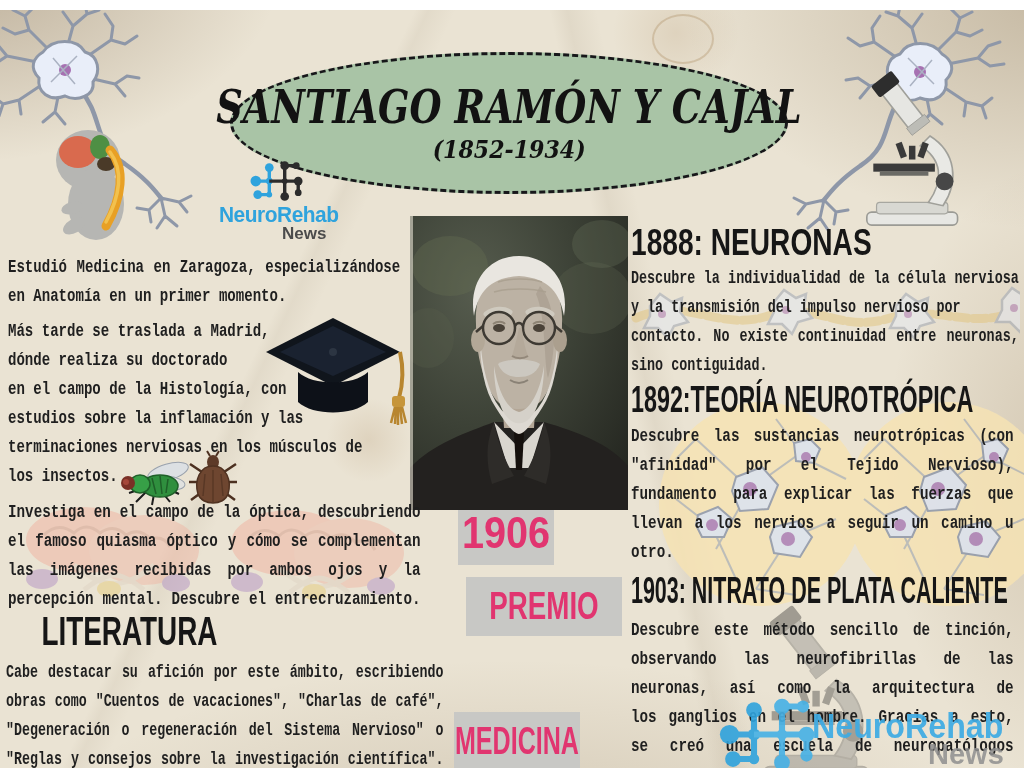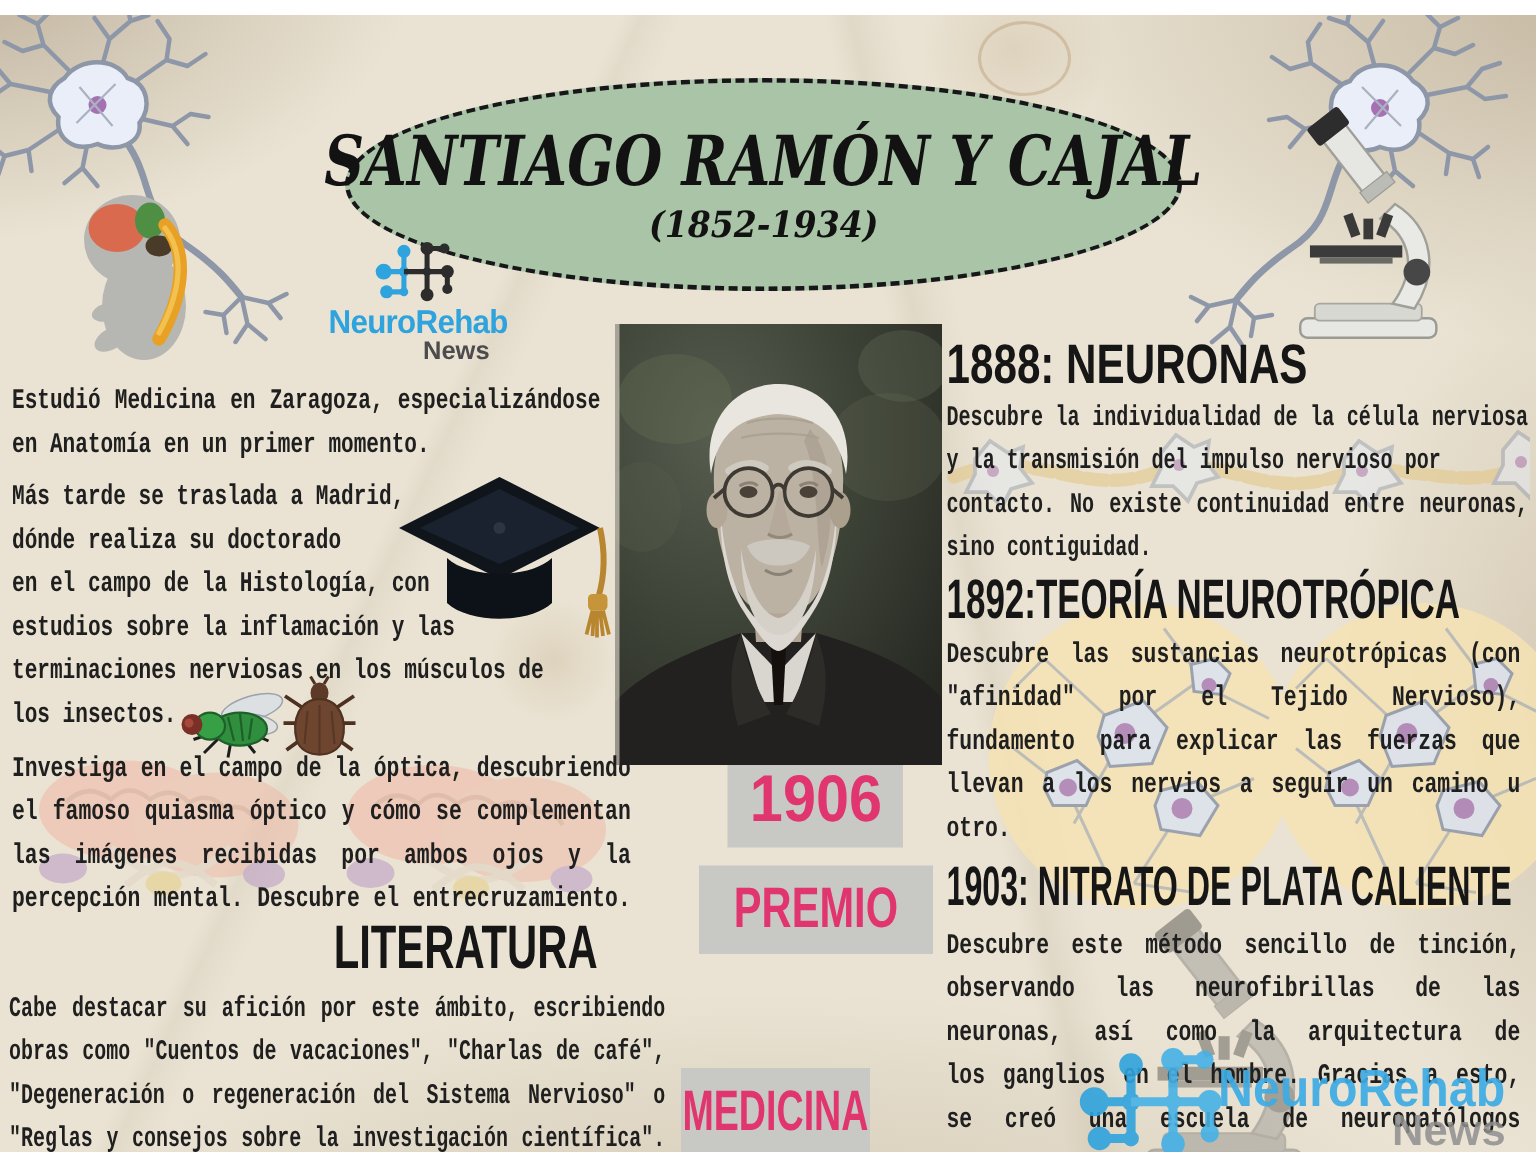--- a/index.html
+++ b/index.html
@@ -37,21 +37,21 @@
   .badge span{font-family:"Liberation Sans",sans-serif;font-weight:700;color:#e13570;white-space:nowrap}
   .logo-brand{position:absolute;left:219px;top:192px;font-weight:700;font-size:22px;
               color:#2fa3dd;letter-spacing:-.5px;z-index:4;transform:scaleX(.95);transform-origin:0 0}
   .logo-news{position:absolute;left:282px;top:214px;font-weight:700;font-size:17px;color:#4c4c4c;z-index:4}
   .wm-brand{position:absolute;left:812px;top:696px;font-weight:700;font-size:35px;color:#3dabe4;
             opacity:.92;z-index:6;transform:scaleX(.92);transform-origin:0 0;white-space:nowrap}
   .wm-news{position:absolute;left:928px;top:728px;font-weight:700;font-size:29px;color:#8f8f8f;
            opacity:.85;z-index:6}
   .stain{position:absolute;left:652px;top:4px;width:58px;height:46px;border-radius:50%;
          border:2px solid rgba(150,110,60,.25);z-index:1}
-  .lit-wrap{position:absolute;left:0;top:600px;width:440px;text-align:right;z-index:5}
+  .lit-wrap{position:absolute;left:0;top:600px;width:440px;text-align:left;z-index:5}
   .lit-wrap span{display:inline-block;font-weight:700;font-size:41px;color:#161616;
                  transform:scaleX(.68);line-height:1.05}
 </style>
 </head>
 <body>
 
 <div id="stage">
 
   <svg width="0" height="0" style="position:absolute">
     <defs>
@@ -291,21 +291,21 @@
     </g>
     <ellipse cx="89" cy="112" rx="6" ry="4" fill="#4a4238"></ellipse>
     <ellipse cx="129" cy="112" rx="6" ry="4" fill="#4a4238"></ellipse>
     <path d="M83,108 C87,105 93,105 95,108 M123,108 C127,105 133,105 135,108" stroke="#8d8374" stroke-width="2" fill="none"></path>
     <path d="M109,112 C106,126 104,134 102,140 C106,144 114,144 118,140 C116,134 113,126 112,112" fill="#b0a595" opacity=".7"></path>
     <path d="M102,140 C106,143 114,143 118,140" stroke="#93887a" stroke-width="2" fill="none"></path>
     <path d="M84,76 C98,72 122,72 136,76 M88,66 C100,62 120,62 132,66" stroke="#a89d8d" stroke-width="1.5" fill="none" opacity=".8"></path>
     <rect x="0" y="0" width="3" height="294" fill="#e8e2d4" opacity=".6"></rect>
   </svg>
 
-  <div class="badge" style="left:485px;top:491px;width:117px;height:64px">
+  <div class="badge" style="left:458px;top:491px;width:96px;height:64px">
     <span style="font-size:44px;transform:scaleX(.9)">1906</span>
   </div>
   <div class="badge" style="left:466px;top:567px;width:156px;height:59px">
     <span style="font-size:38px;transform:scaleX(.73)">PREMIO</span>
   </div>
   <div class="badge" style="left:454px;top:702px;width:126px;height:59px">
     <span style="font-size:38px;transform:scaleX(.66)">MEDICINA</span>
   </div>
 
   <svg class="dec" style="left:628px;top:262px;width:392px;height:84px;z-index:1;opacity:.5" viewBox="0 0 392 84">

